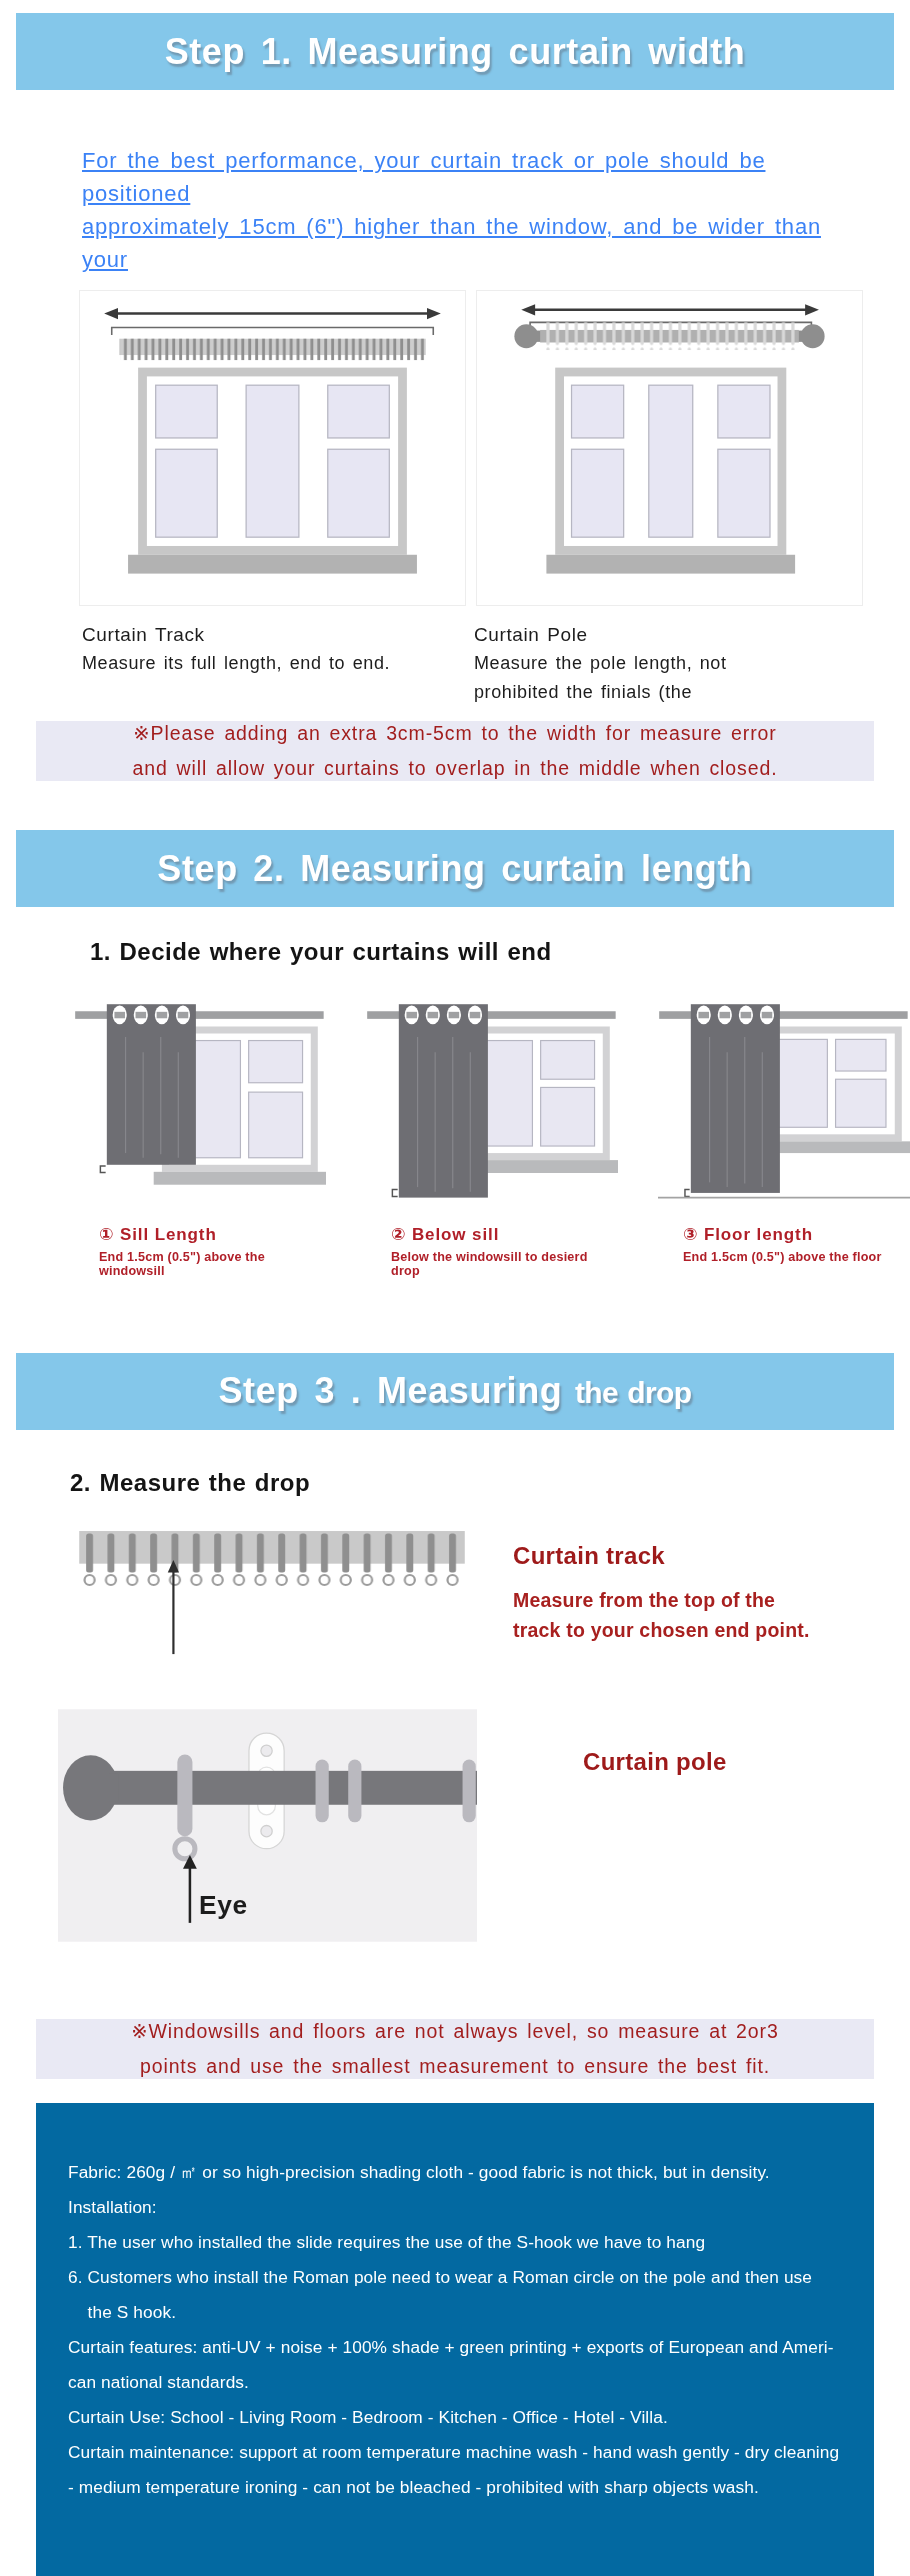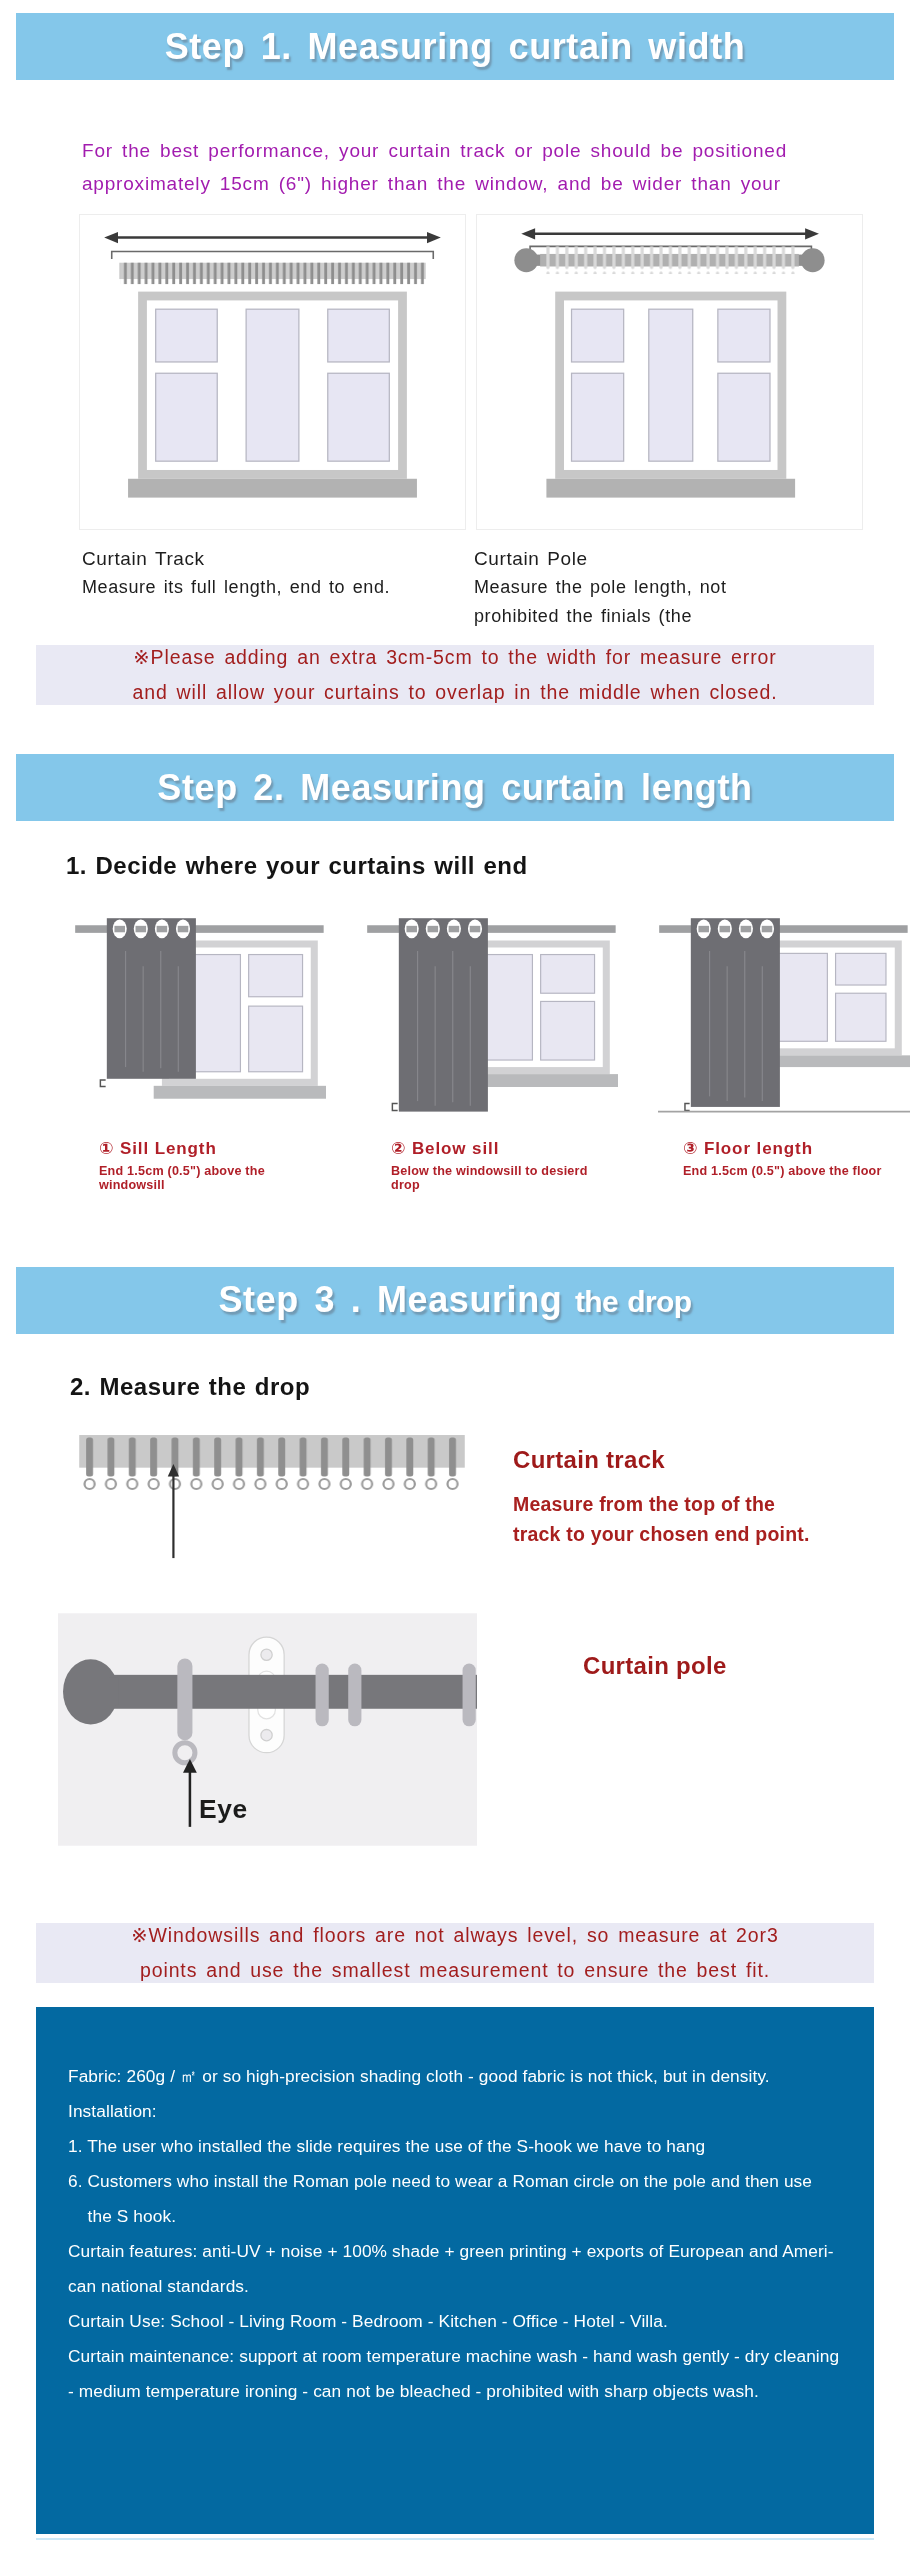--- a/index.html
+++ b/index.html
@@ -1,49 +1,49 @@
 <!DOCTYPE html>
 <html style="font-size:10px"><head>
 <meta charset="utf-8">
 <style>
   * { margin:0; padding:0; box-sizing:border-box; }
   body { background:#ffffff; font-family:"Liberation Sans","DejaVu Sans",sans-serif; }
   .page { width:910px; height:2576px; background:#ffffff; overflow:hidden; padding-top:13.2px; position:relative; }
 
   
-  .band { margin:0 16px; height:67px; background:#84C7EA; display:flex; align-items:center; justify-content:center; }
+  .band { margin:0 16px; height:77px; background:#84C7EA; display:flex; align-items:center; justify-content:center; }
   .band-title { font-size:36px; font-weight:bold; color:#ffffff; letter-spacing:0.6px; word-spacing:5px;
                 text-shadow:1.9px 2.5px 1.9px rgba(98,117,134,0.55); }
   .band-title .small { font-size:30px; letter-spacing:-0.6px; margin-left:12.6px; word-spacing:1.3px; }
   .band.step2 { margin-top:49px; }
   .band.step3 { margin-top:75px; }
 
   
   .intro { margin:54px 38px 0 82px; }
-  .intro div { font-size:19px; line-height:33px; color:#a21caf; letter-spacing:0.8px; word-spacing:3.1px; }
+  .intro div { font-size:22px; line-height:33px; color:#3b82f6; letter-spacing:0.8px; word-spacing:3.1px;text-decoration:underline; }
 
   
   .diagram-row { display:flex; gap:10px; margin:14px 0 0 79px; }
   .diag-box { border:0.6px solid #ededed; background:#fff; }
   .diag-box svg { display:block; }
 
   .tp-labels { display:flex; margin:14px 36px 0 82px; }
   .tp-col { }
   .tp-col.first { width:392px; }
   .tp-title { font-size:19px; color:#1d1d1d; letter-spacing:0.6px; word-spacing:1.9px; line-height:29px; }
   .tp-desc  { font-size:18px; color:#1d1d1d; letter-spacing:0.6px; word-spacing:1.9px; line-height:29px; }
 
   
   .note { margin:14px 36px 0; background:#E9E9F4; height:60px; display:flex; flex-direction:column;
           justify-content:center; text-align:center; }
   .note div { font-size:19.5px; line-height:35px; color:#A21E1E; letter-spacing:0.9px; word-spacing:2.5px; }
   .note.second { margin-top:75px; }
 
   
-  .subhead { margin:31px 0 0 66px; font-size:24px; font-weight:bold; color:#141414; letter-spacing:0.5px; word-spacing:1.3px; }
+  .subhead { margin:31px 0 0 90px; font-size:24px; font-weight:bold; color:#141414; letter-spacing:0.5px; word-spacing:1.3px; }
   .subhead.drop { margin:39px 0 0 70px; }
 
   
   .curtain-row { display:flex; gap:40px; margin:30px 0 0 74px; }
   .curtain-fig svg { display:block; }
   .fig-label { margin:16.4px 0 0 25px; font-size:17px; font-weight:bold; color:#B01F28; letter-spacing:0.9px; }
   .fig-desc  { margin:5px 0 0 25px; font-size:12.6px; font-weight:bold; color:#B01F28; letter-spacing:0.2px; }
 
   
   .drop-row { display:flex; align-items:flex-start; }

